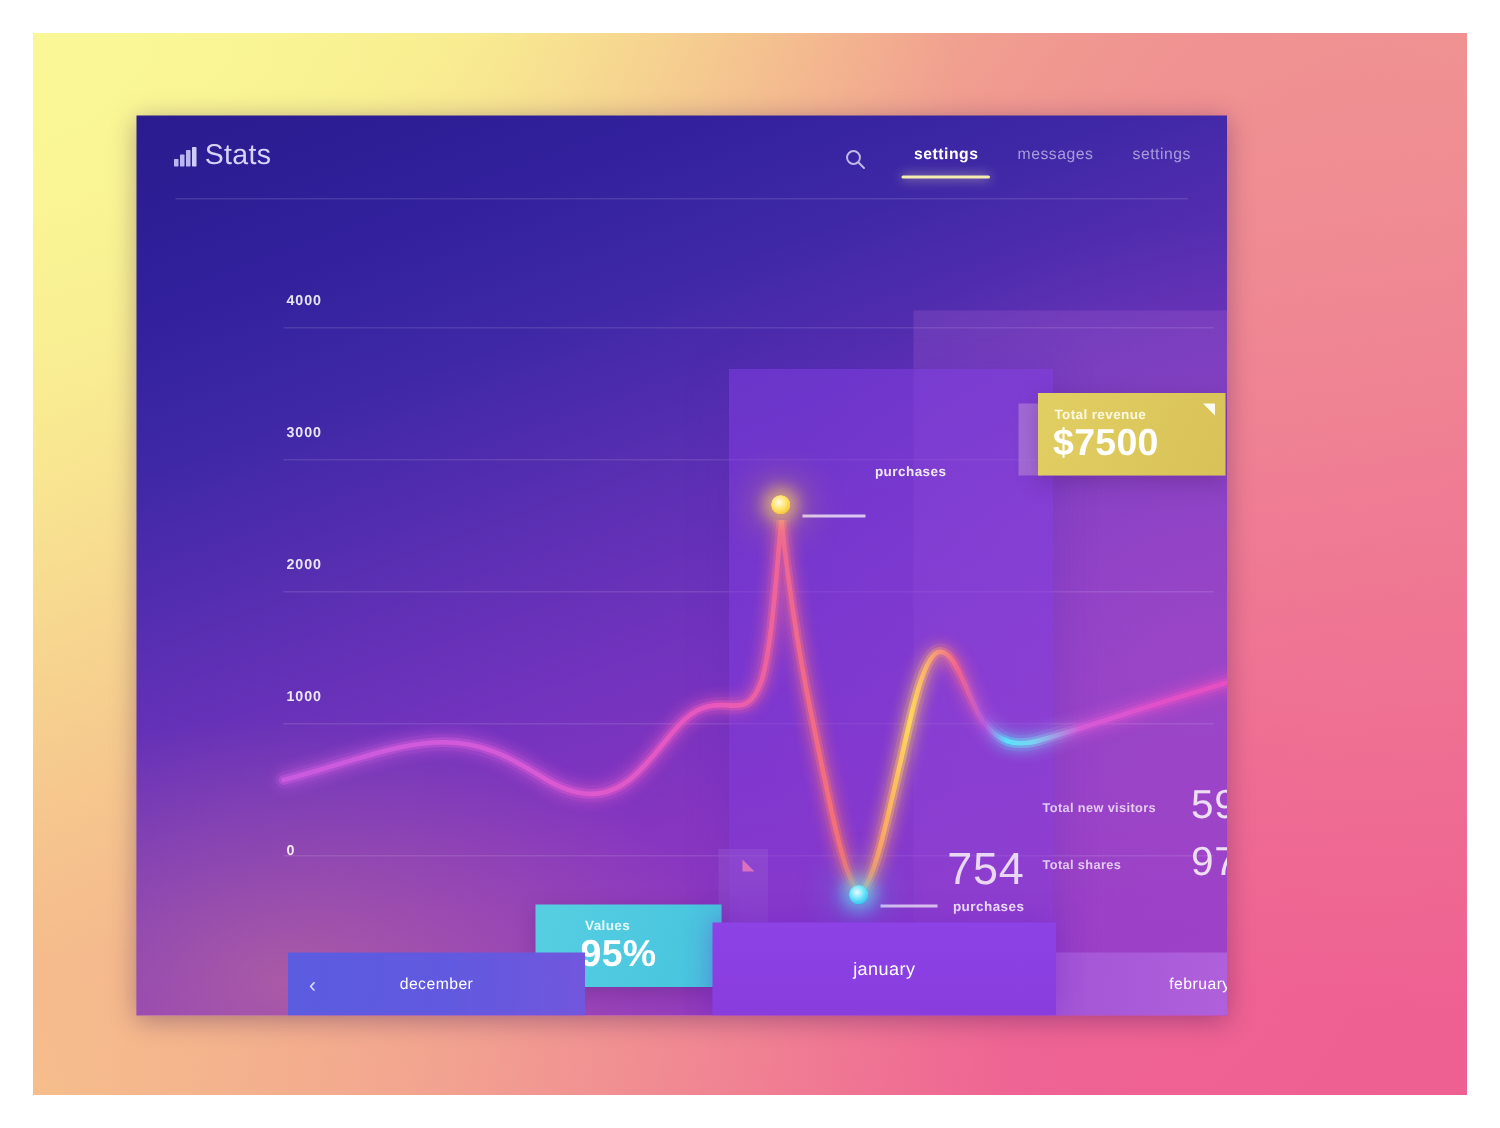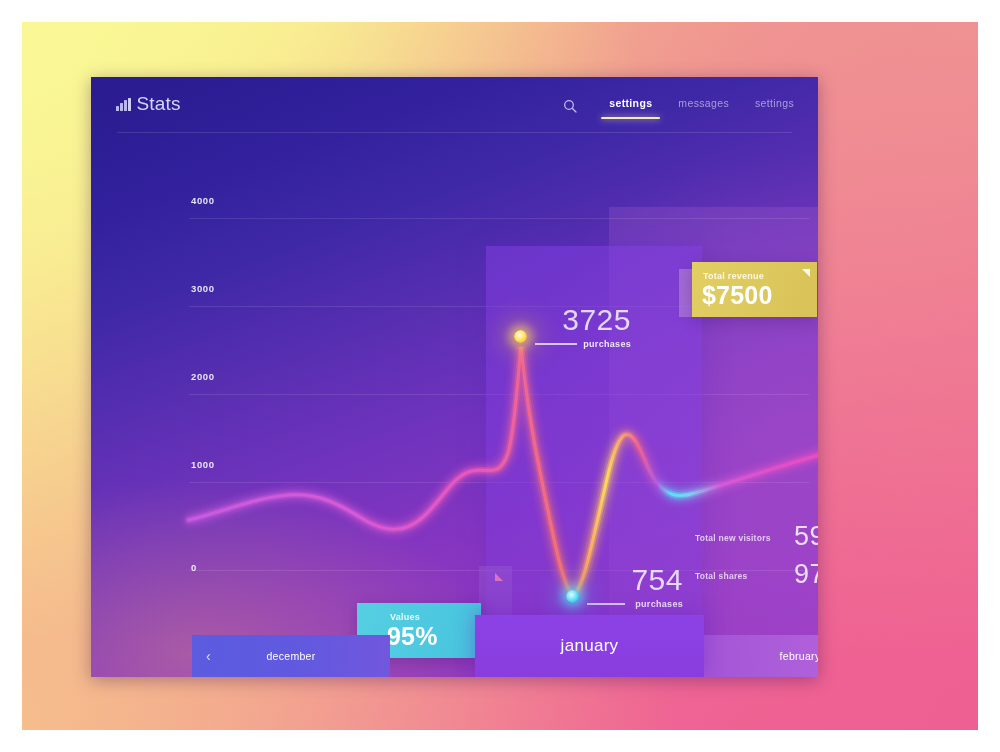--- a/index.html
+++ b/index.html
@@ -255,21 +255,21 @@
     left: 101px; width: 198px; height: 42px;
     background: linear-gradient(95deg, #5b5ce0 0%, #6159df 55%, #7257dd 100%);
   }
   #month-next {
     left: 611px; width: 196px; height: 42px;
     background: linear-gradient(95deg, #a255d6 0%, #b060da 60%, #bb66dd 100%);
   }
   #month-current {
     left: 384px; width: 229px; height: 62px;
     background: linear-gradient(180deg, #8d42e6 0%, #8a3fe2 55%, #8a3ddd 100%);
-    font-size: 17px;
+    font-size: 12px;
     box-shadow: 0 -2px 18px rgba(110,40,200,0.45);
   }
   .arrow {
     position: absolute; top: 50%; transform: translateY(-50%);
     color: rgba(255,255,255,0.80); font-size: 14px; font-weight: 300;
   }
   #arrow-left { left: 14px; }
 </style>
 </head>
 <body>
@@ -394,21 +394,20 @@
              C 545,354 552,382 562,400
              C 574,420 588,421 604,416
              C 640,406 700,384 812,354" fill="none" stroke="url(#lineGrad)" stroke-width="3.1" stroke-linecap="round"></path>
   </svg>
 
   <div class="dot" id="dot-high"></div>
   <div class="dot" id="dot-low"></div>
 
   <div class="leader" style="left:444px; top:266px; width:42px;"></div>
   <div class="callout" style="left:400px; top:228px; width:140px;">
-    <div class="num">3725</div>
     <div class="sub">purchases</div>
   </div>
 
   <div class="leader" style="left:496px; top:526px; width:38px;"></div>
   <div class="callout" style="left:452px; top:488px; width:140px;">
     <div class="num">754</div>
     <div class="sub">purchases</div>
   </div>
 
   <div id="revenue-shadowtab"></div>

